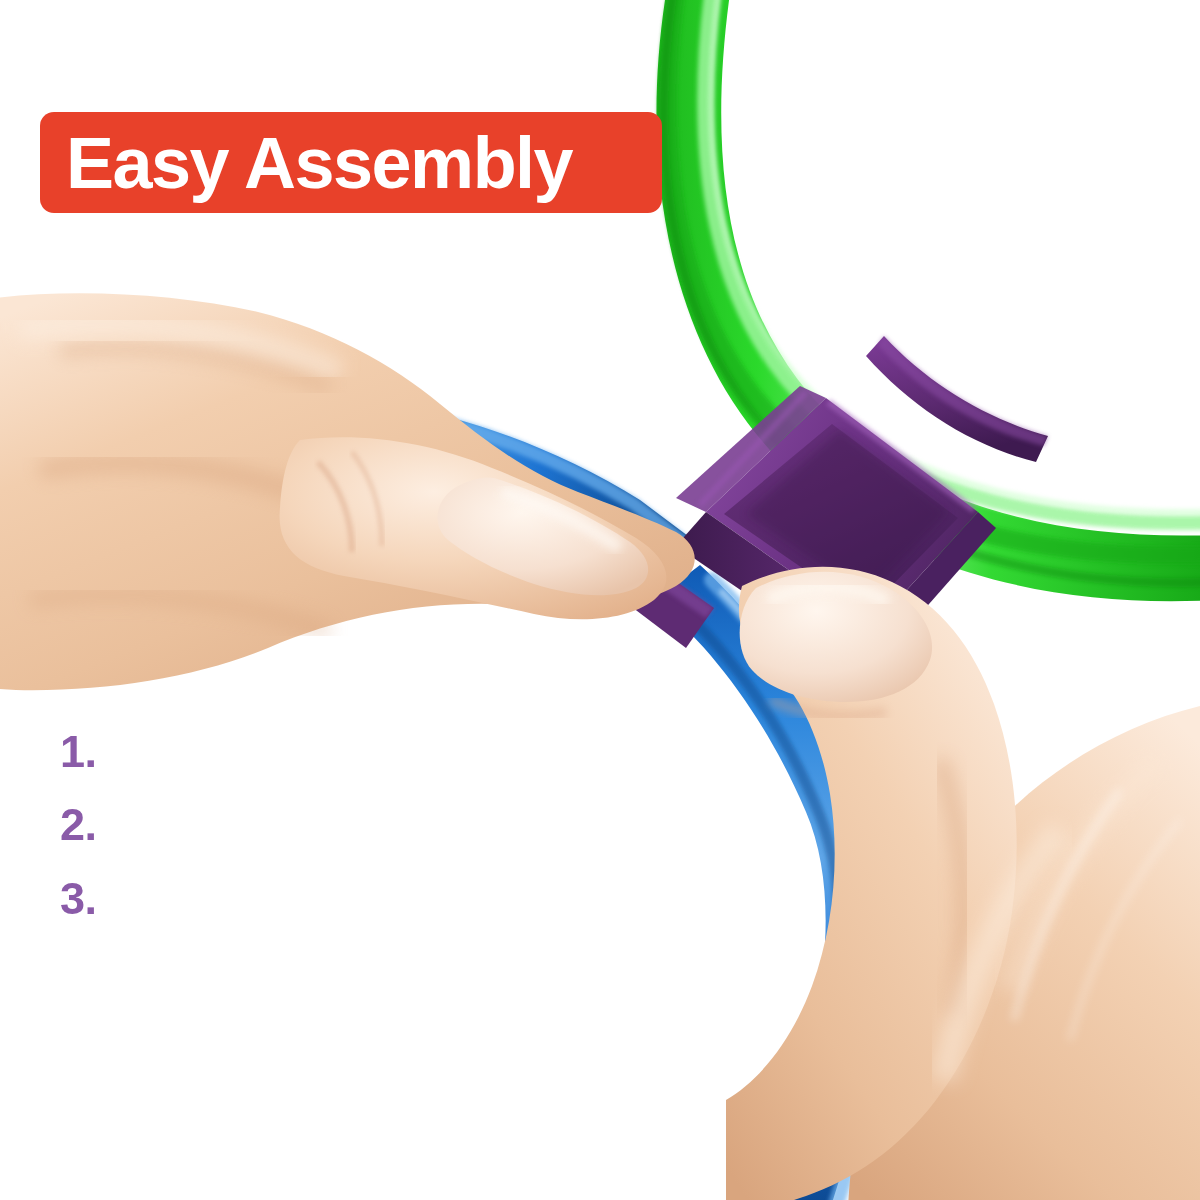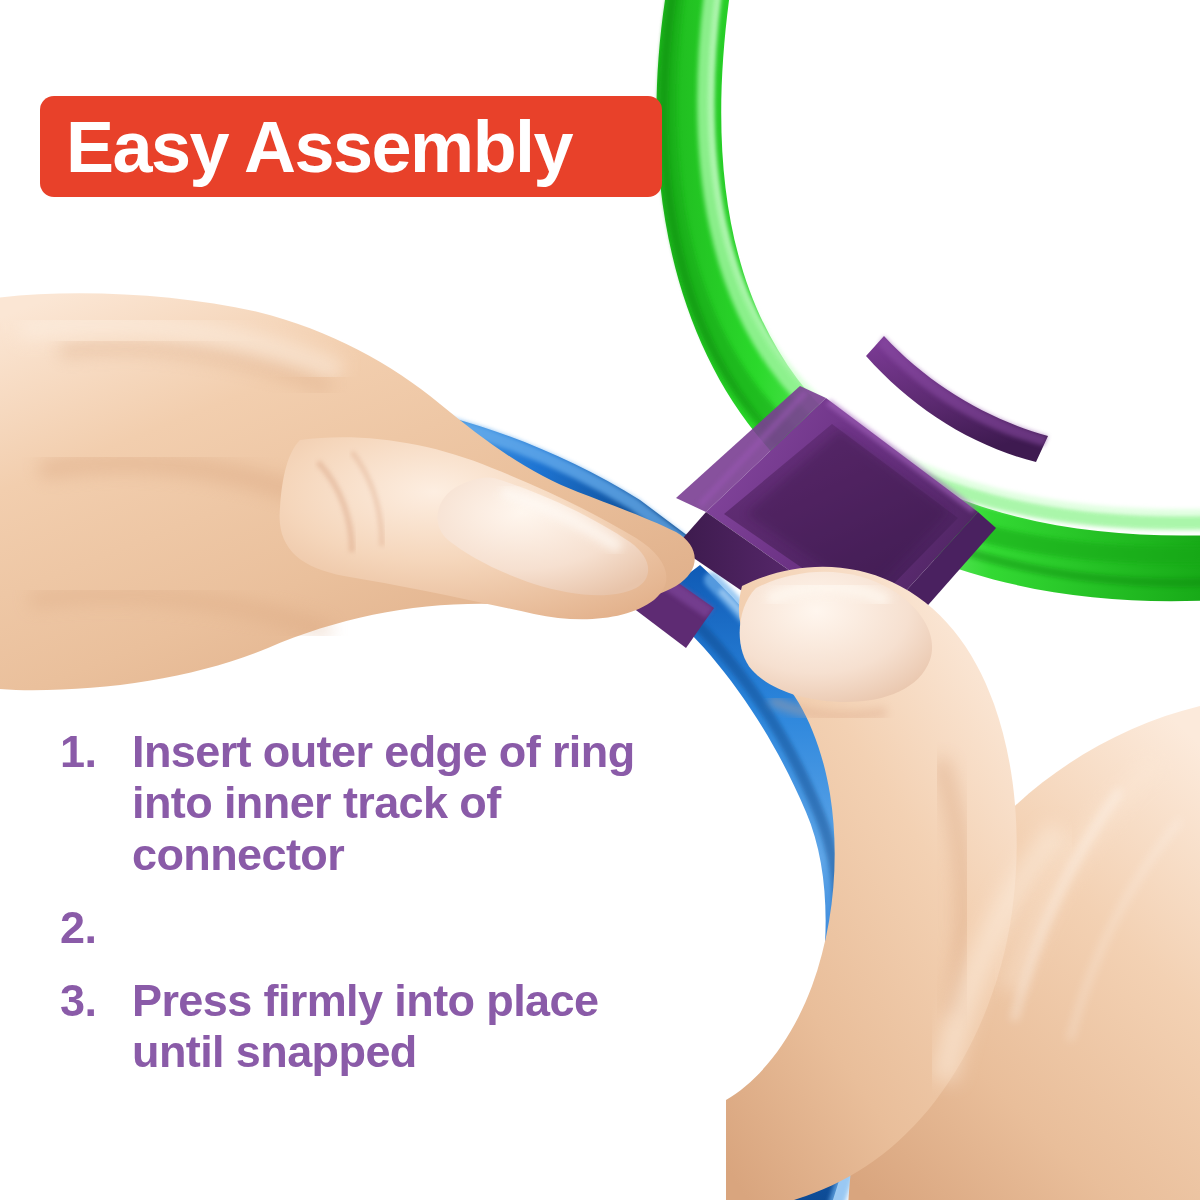--- a/index.html
+++ b/index.html
@@ -11,21 +11,21 @@
     position:relative;
   }
   #stage { position:relative; width:1200px; height:1200px; background:#fff; overflow:hidden; }
 
   
   #photo { position:absolute; inset:0; width:1200px; height:1200px; }
 
   
   .badge {
     position:absolute;
-    left:40px; top:96px;
+    left:40px; top:112px;
     width:622px; height:101px;
     background:#E8412A;
     border-radius:14px;
     display:flex; align-items:center; justify-content:flex-start;
     padding-left:26px;
   }
   .badge-text {
     color:#FFFFFF;
     font-size:72px;
     font-weight:bold;
@@ -265,24 +265,22 @@
     </g>
   </svg>
 
   <div class="badge">
     <span class="badge-text">Easy Assembly</span>
   </div>
 
   <ol class="steps">
     <li class="step">
       <span class="step-num">1.</span>
-      <span class="step-text">Insert outer edge of ring into inner track of connector</span>
     </li>
     <li class="step">
       <span class="step-num">2.</span>
     </li>
     <li class="step">
       <span class="step-num">3.</span>
-      <span class="step-text">Press firmly into place until snapped</span>
     </li>
   </ol>
 
 </div>
 
 </body></html>

